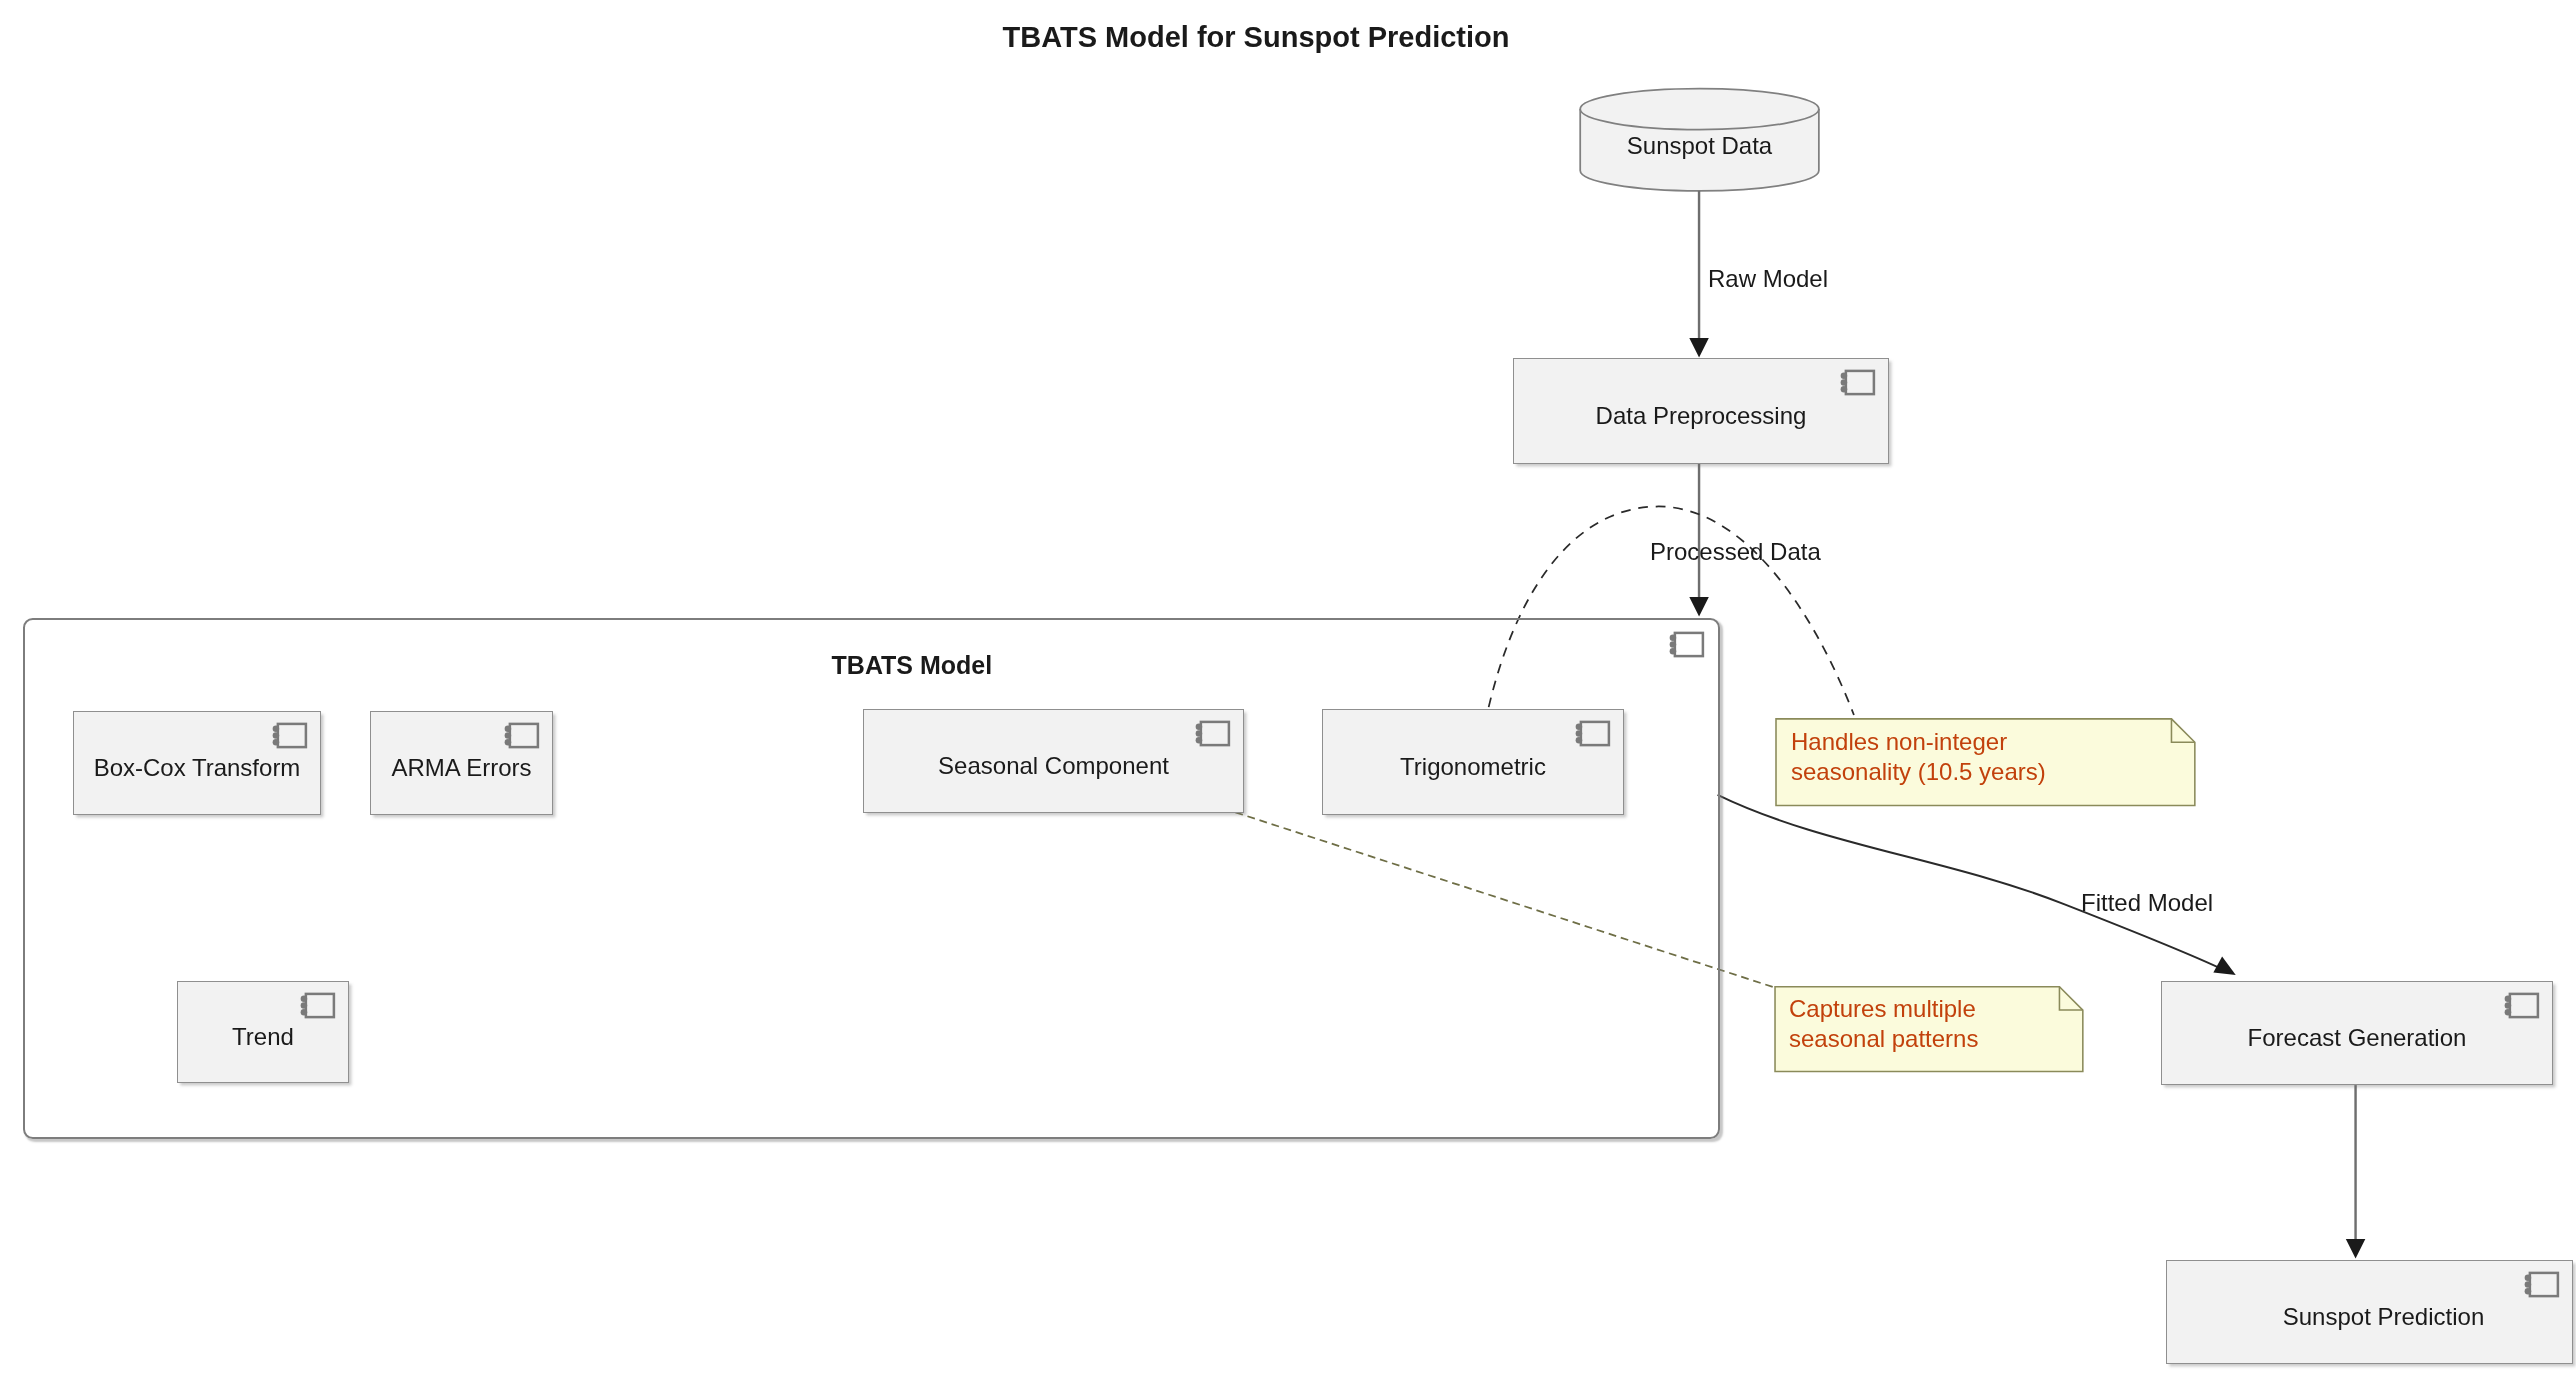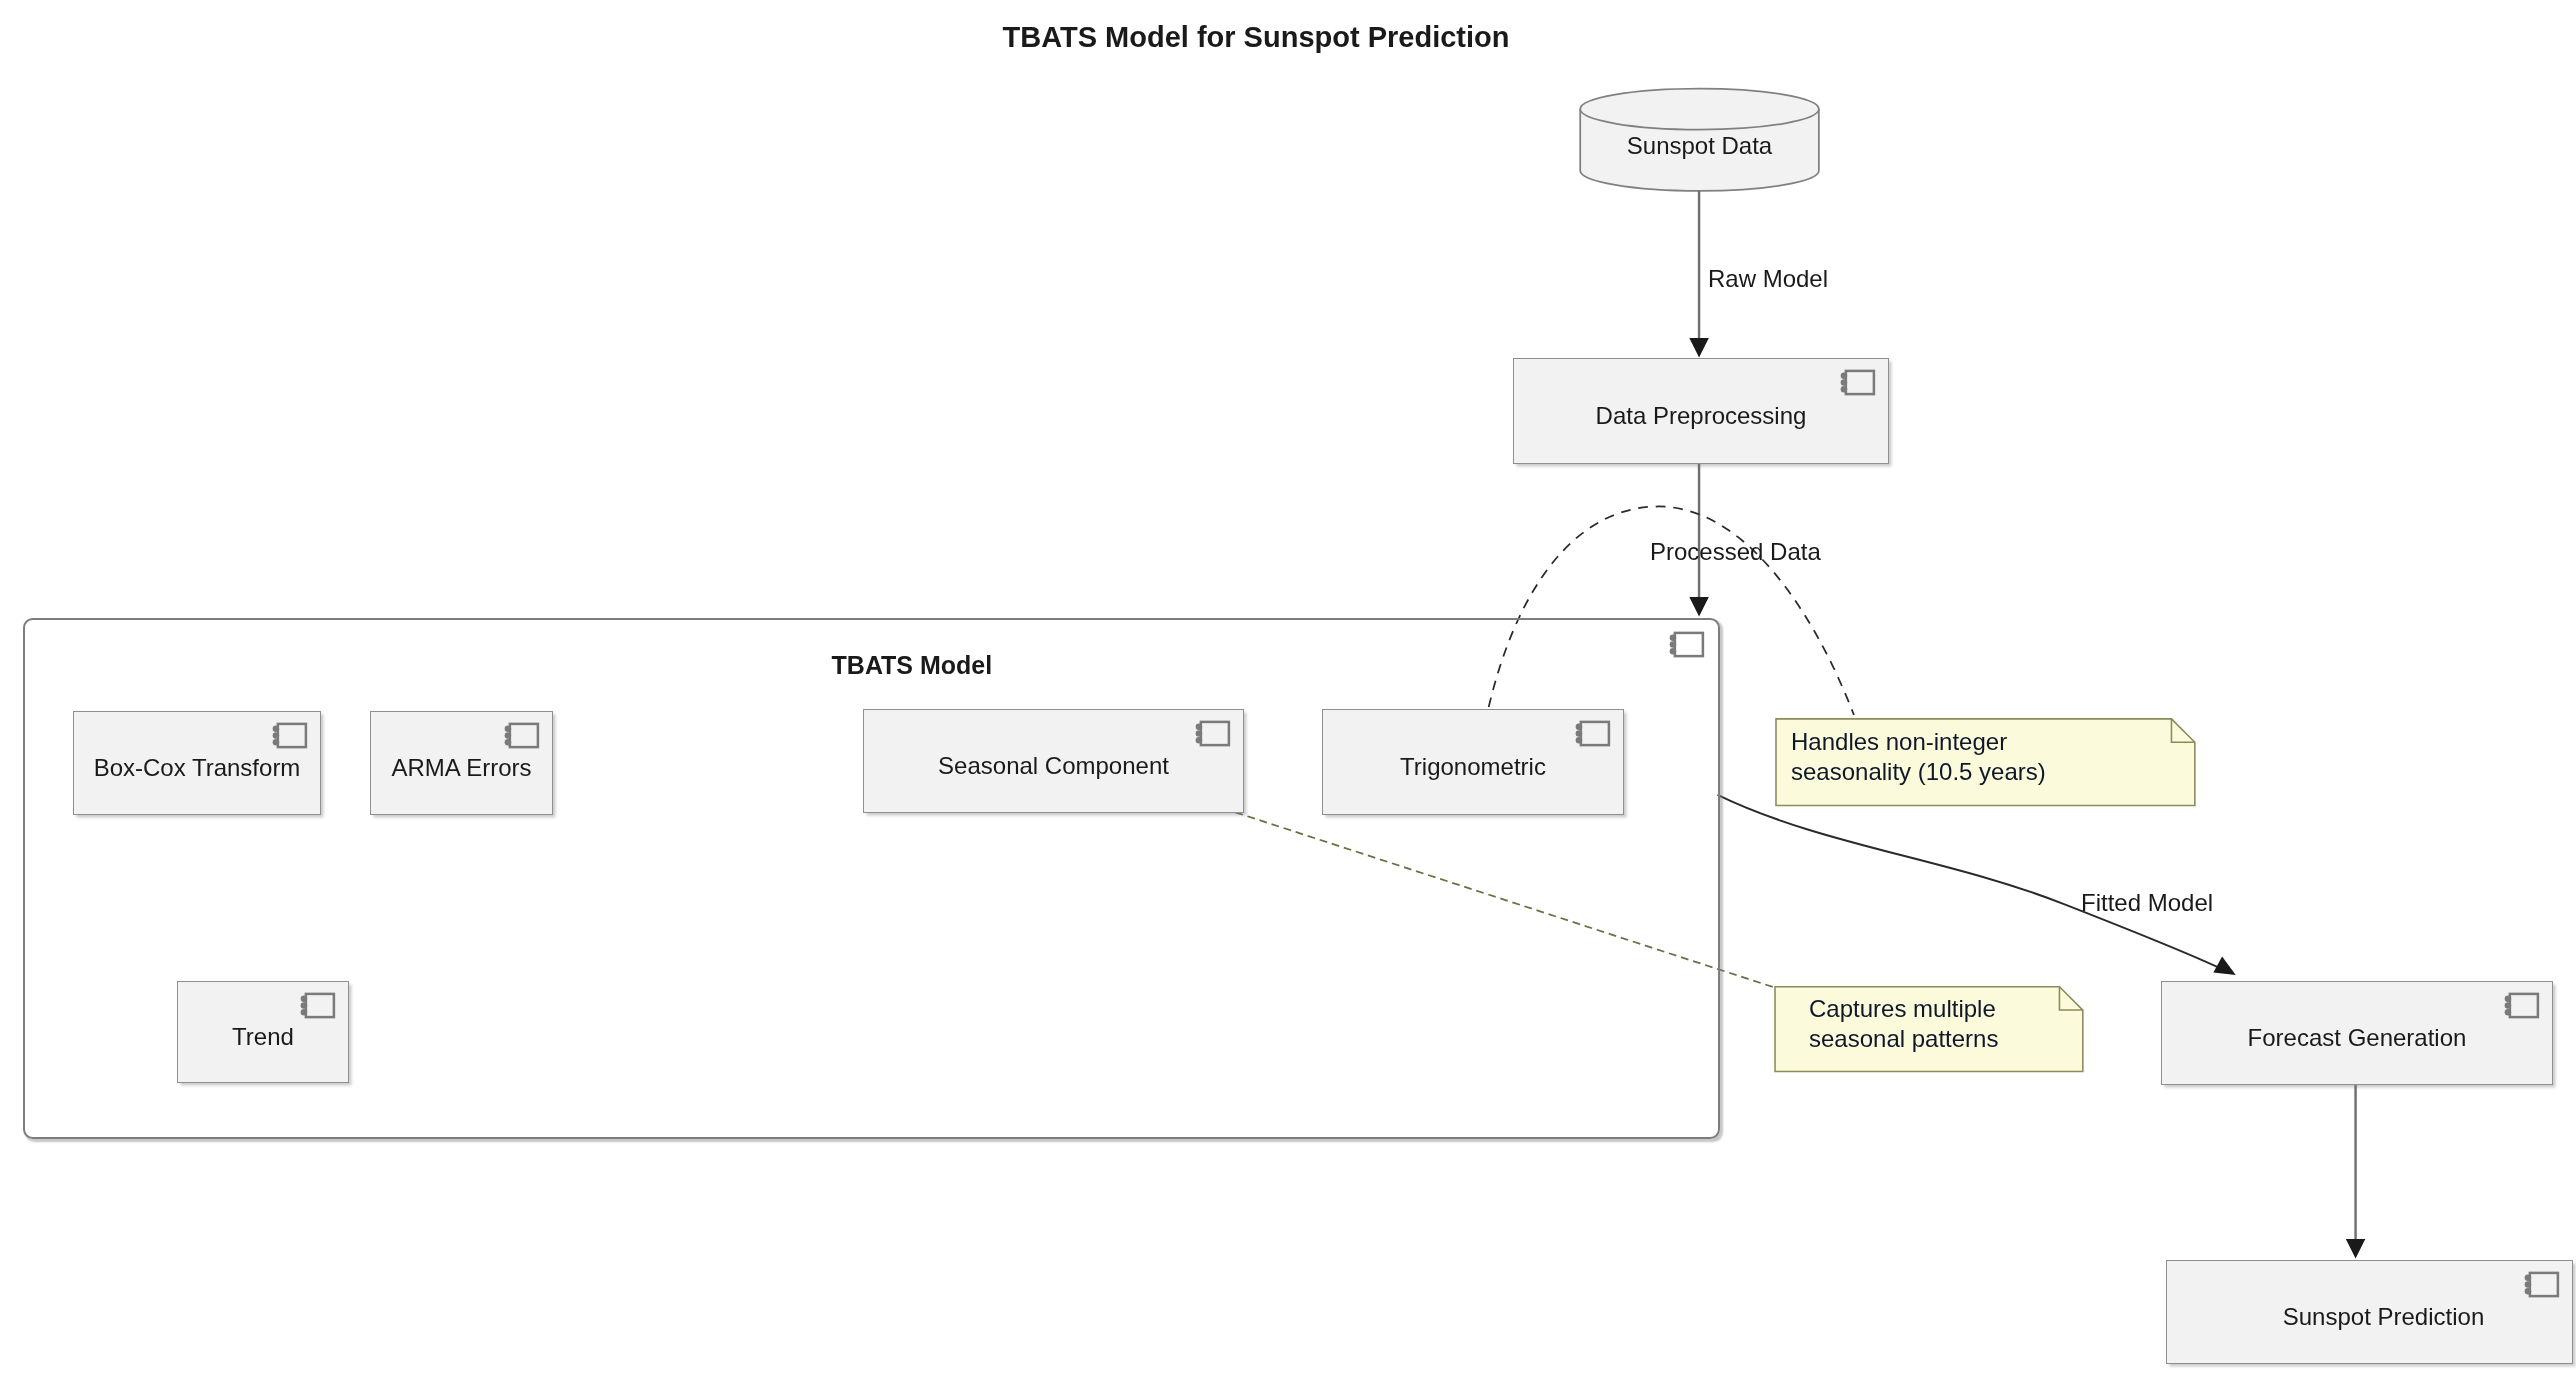--- a/index.html
+++ b/index.html
@@ -24,21 +24,21 @@
   
   .container-box{position:absolute;left:23.4px;top:618px;width:1693px;height:517px;
     border:2.4px solid #7d7d7d;border-radius:9.7px;background:transparent;
     box-shadow:2.9px 2.9px 1.9px rgba(130,130,130,.45);}
   .container-title{position:absolute;top:31px;left:0;width:100%;text-align:center;
     font-size:25px;font-weight:bold;padding-left:40px;}
 
   
   .free-label{position:absolute;font-size:24px;white-space:nowrap;}
   .edge-label{position:absolute;font-size:24px;white-space:nowrap;}
-  .note-text{position:absolute;font-size:24px;line-height:30px;white-space:nowrap;color:#0f172a;}
+  .note-text{position:absolute;font-size:24px;line-height:30px;white-space:nowrap;color:#c2410c;}
 
   
   .flow{stroke:var(--edge_line);stroke-width:2.5;fill:none;}
   .ah{fill:var(--arrowhead);stroke:none;}
   .curve{stroke:#2a2a2a;stroke-width:2;fill:none;}
   .dashed{stroke:#2a2a2a;stroke-width:1.8;fill:none;stroke-dasharray:10 8;}
   .olive{stroke:var(--note_link);stroke-width:1.8;fill:none;stroke-dasharray:8 5;}
   .cyl{fill:var(--node_fill);stroke:#808080;stroke-width:1.8;}
   .note-shape{fill:var(--note_fill);stroke:var(--note_border);stroke-width:1.6;}
   .note-fold{fill:none;stroke:var(--note_border);stroke-width:1.6;}
@@ -179,19 +179,19 @@
         <circle class="icon-dot" cx="9" cy="15" r="3.4"></circle>
         <circle class="icon-dot" cx="9" cy="22" r="3.4"></circle>
     </svg>
     <span class="clabel">Sunspot Prediction</span>
   </div>
 
   <div class="note-text" style="left:1791px;top:727px;">
     <div>Handles non-integer</div>
     <div>seasonality (10.5 years)</div>
   </div>
-  <div class="note-text" style="left:1789px;top:994px;margin-left:20px;">
+  <div class="note-text" style="left:1789px;top:994px;">
     <div>Captures multiple</div>
     <div>seasonal patterns</div>
   </div>
 
 </div>
 
 
 </body></html>

